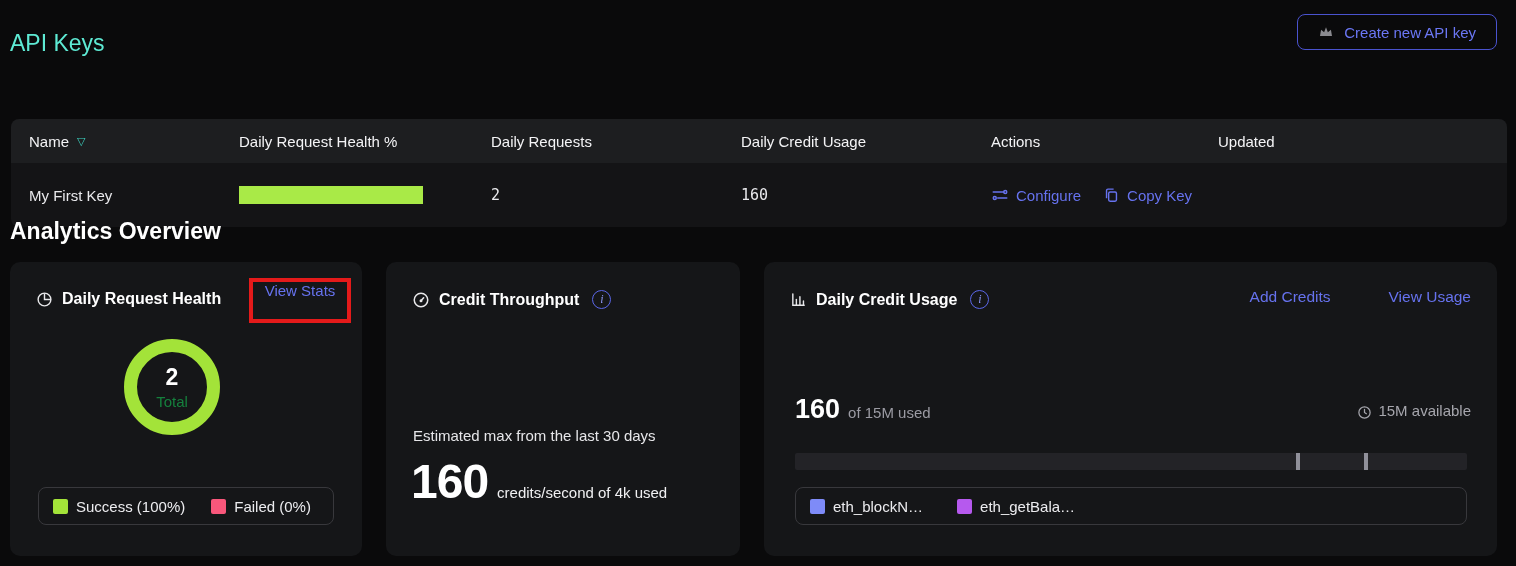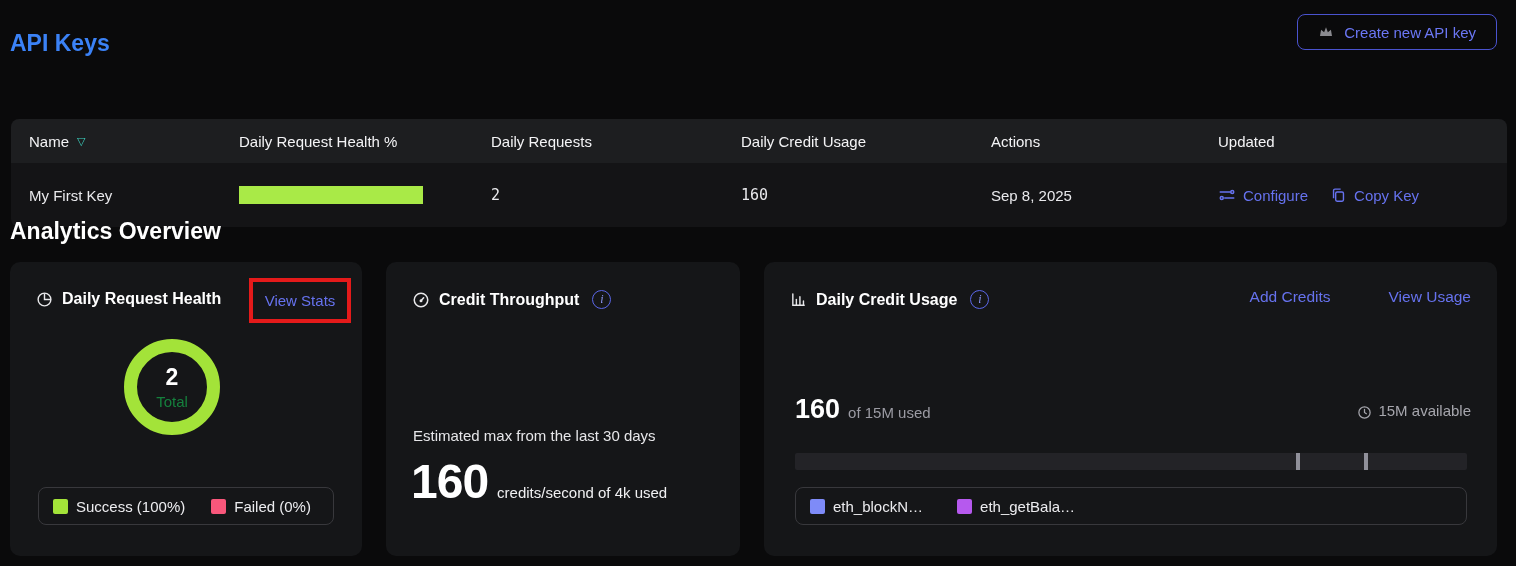--- a/index.html
+++ b/index.html
@@ -2,21 +2,21 @@
 <html><head>
 <meta charset="utf-8">
 <style>
   * { margin:0; padding:0; box-sizing:border-box; }
   html,body { background:#0a0a0b; }
   body { width:1516px; height:566px; position:relative; overflow:hidden;
          font-family:"Liberation Sans", sans-serif; color:#f2f2f4; }
   .root { position:absolute; inset:0; }
 
   
-  .page-title { position:absolute; left:10px; top:30px; font-size:23px; font-weight:700; color:#3b82f6; }
+  .page-title { position:absolute; left:10px; top:30px; font-size:23px; font-weight:400; color:#5eead4; }
   .create-btn { position:absolute; right:19px; top:14px; height:36px; padding:0 20px;
                 display:flex; align-items:center; gap:10px; background:transparent;
                 border:1px solid #4a53cf; border-radius:8px; color:#6b77f5; font-size:15px;
                 font-family:"Liberation Sans", sans-serif; cursor:pointer; }
   .crown { color:#8a8a8f; display:flex; }
 
   
   .table { position:absolute; left:11px; top:75px; width:1496px; border-radius:8px; overflow:hidden;margin-top:44px; }
   .tgrid { display:grid; grid-template-columns:210px 252px 250px 250px 227px 1fr;
            align-items:center; padding:0 18px; }
@@ -38,21 +38,21 @@
   .card3 { left:764px; width:733px; }
   .card-head { position:absolute; top:28px; left:26px; display:flex; align-items:center; gap:9px; }
   .card-title { font-size:16px; font-weight:700; color:#fff; }
   .hicon { color:#e8e8ea; display:flex; }
   .info-ico { width:19px; height:19px; border:1.5px solid #5b67e8; border-radius:50%;
               color:#8d96f2; font-size:12px; font-family:"Liberation Serif", serif; font-style:italic;
               display:flex; align-items:center; justify-content:center; margin-left:4px; cursor:pointer; }
 
   
   .annotation-box { position:absolute; left:239px; top:16px; width:102px; height:45px;
-                    border:4px solid #e41a1a; display:flex; align-items:center; justify-content:center; }
+                    border:4px solid #e41a1a; display:flex; align-items:flex-start; justify-content:center; }
   .donut { position:absolute; left:114px; top:77px; width:96px; height:96px; border-radius:50%;
            border:13px solid #a3e339; display:flex; flex-direction:column; align-items:center; justify-content:center; }
   .donut-total { font-size:23px; font-weight:700; color:#fff; }
   .donut-sub { font-size:15px; color:#15803d; margin-top:2px; }
   .legend-box { position:absolute; top:225px; height:38px; border:1px solid #38383c; border-radius:8px;
                 display:flex; align-items:center; padding:0 14px; gap:34px; }
   .lb1 { left:28px; width:296px; gap:26px; }
   .lb3 { left:31px; width:672px; }
   .legend-item { display:flex; align-items:center; gap:8px; font-size:15px; color:#ececef;justify-content:space-between; }
   .swatch { width:15px; height:15px; border-radius:2px; background:#777; }
@@ -102,21 +102,20 @@
       <div>Actions</div>
       <div>Updated</div>
     </div>
     <div class="tgrid trow">
       <div>My First Key</div>
       <div>
           <div class="health-bar" style="width: 184px;"></div>
         </div>
       <div class="mono">2</div>
       <div class="mono">160</div>
-      <div>Sep 8, 2025</div>
       <div class="actions">
         <a class="link">
           <span>
             <svg width="18" height="18" viewBox="0 0 24 24" fill="none" stroke="currentColor" stroke-width="2" stroke-linecap="round">
                 <line x1="3" y1="8" x2="17" y2="8"></line>
                 <circle cx="19" cy="8" r="2"></circle>
                 <line x1="9" y1="16" x2="21" y2="16"></line>
                 <circle cx="5" cy="16" r="2"></circle>
               </svg>
           </span>

